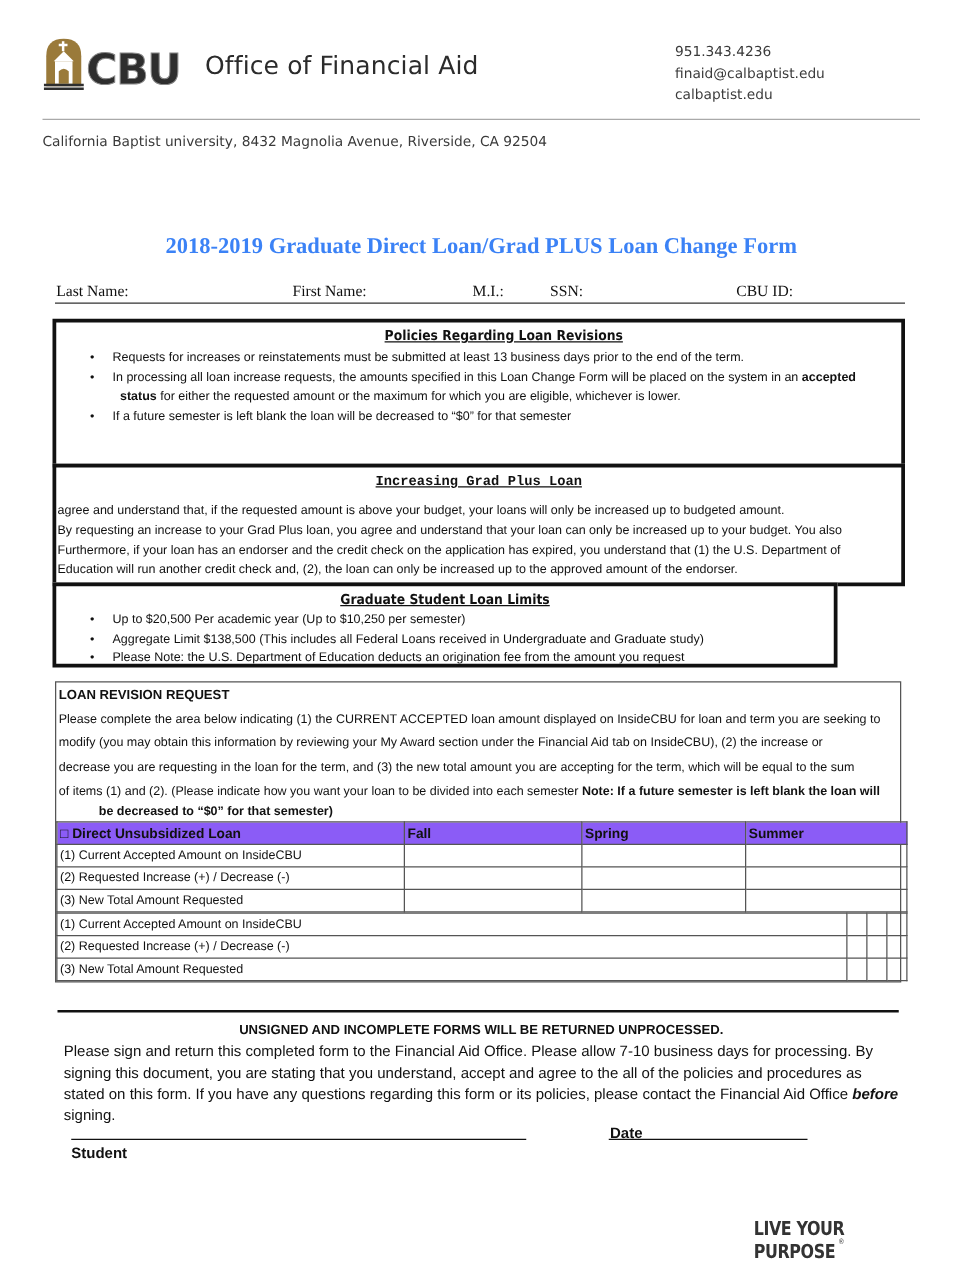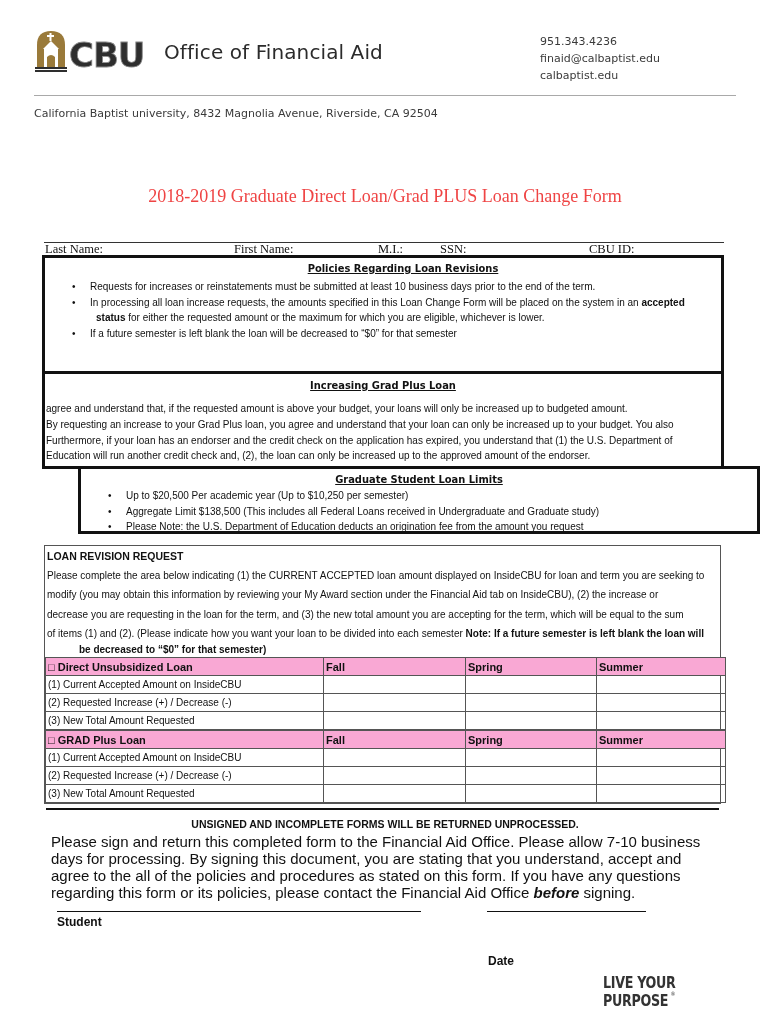--- a/index.html
+++ b/index.html
@@ -7,51 +7,51 @@
     .abs { position: absolute; }
 
     
     .logo { left: 35px; top: 29px; width: 118px; height: 44px; }
     .office-title { left: 164px; top: 40px; font-size: 20px; color: #2b2b2b; font-family: "DejaVu Sans", sans-serif; letter-spacing: 0.1px; }
     .contact { left: 540px; top: 33px; font-size: 11px; color: #3a3a3a; line-height: 17px; font-family: "DejaVu Sans", sans-serif; }
     .header-rule { left: 34px; top: 95px; width: 702px; height: 1px; background: #a9a9a9; }
     .address { left: 34px; top: 107px; font-size: 11px; color: #3a3a3a; font-family: "DejaVu Sans", sans-serif; }
 
     
-    .form-title { left: 0; width: 770px; top: 186px; text-align: center; font-family: "Liberation Serif", serif; font-weight: normal; font-size: 18px; color: #ef4444; }
+    .form-title { left: 0; width: 770px; top: 186px; text-align: center; font-family: "Liberation Serif", serif; font-weight: bold; font-size: 18px; color: #3b82f6; }
 
     
     .name-line { left: 44px; top: 226px; width: 680px; height: 16px; border-bottom: 1px solid #333; font-family: "Liberation Serif", serif; font-size: 12.5px; }
-    .name-line span { position: absolute; top: 16px; }
+    .name-line span { position: absolute; top: 0; }
 
     
     .box { border: 3px solid #111; box-sizing: border-box; background: #fff; }
     .box-title { text-align: center; font-weight: bold; font-size: 11px; text-decoration: underline; font-family: "DejaVu Sans Condensed", "DejaVu Sans", sans-serif; }
     .narrow { font-family: "Liberation Sans Narrow", "Liberation Sans", sans-serif; font-size: 10px; }
     ul.bullets { margin: 0; padding: 0 0 0 45px; list-style: none; }
     ul.bullets li { position: relative; line-height: 15.5px; font-size: 10px; }
     ul.bullets li::before { content: "\2022"; position: absolute; left: -18px; top: 0; font-size: 10px; }
     .indent-cont { padding-left: 6px; }
 
     
     .rev-box { left: 44px; top: 545px; width: 677px; border: 1px solid #555; box-sizing: border-box; }
     .rev-title { font-weight: bold; font-size: 10.5px; padding: 2px 2px; line-height: 16px; }
     .rev-text { font-size: 10px; padding: 0 2px; line-height: 19.3px; }
 
     table.loan { border-collapse: collapse; width: 681px; font-size: 10px; }
     table.loan td { border: 1px solid #555; height: 17px; padding: 0 2px; line-height: 16px; }
-    table.loan tr.head td { background: #f9a8d4; font-weight: bold; font-size: 11px; }
+    table.loan tr.head td { background: #8b5cf6; font-weight: bold; font-size: 11px; }
     .col1 { width: 273px; }
     .col2 { width: 137px; }
     .col3 { width: 126px; }
 
     .thick-rule { left: 46px; top: 808px; width: 673px; height: 2px; background: #111; }
 
     .unsigned { left: 0; width: 770px; top: 818px; text-align: center; font-weight: bold; font-size: 10.5px; }
-    .sign-text { left: 51px; top: 833px; width: 670px; font-size: 15px; line-height: 17px; }
+    .sign-text { left: 51px; top: 833px; width: 670px; font-size: 12px; line-height: 17px; }
 
     .sig-line { height: 1px; background: #111; }
     .sig-label { font-weight: bold; font-size: 12px; }
 
     .tagline { left: 603px; top: 974px; font-family: "DejaVu Sans", sans-serif; font-weight: bold; font-size: 15.5px; color: #333; letter-spacing: -0.4px; transform: scaleX(0.82); transform-origin: left; }
     .tagline sup { font-size: 6px; font-weight: normal; vertical-align: top; position: relative; top: -2px; left: 3px; }
   </style>
 </head>
 <body>
 
@@ -86,37 +86,37 @@
   <span style="left:1px">Last Name:</span>
   <span style="left:190px">First Name:</span>
   <span style="left:334px">M.I.:</span>
   <span style="left:396px">SSN:</span>
   <span style="left:545px">CBU ID:</span>
 </div>
 
 <div class="abs box" style="left:42px; top:255px; width:682px; height:119px;">
   <div class="box-title" style="margin-top:4px; line-height:14px;padding-left:40px;">Policies Regarding Loan Revisions</div>
   <ul class="bullets narrow" style="margin-top:3px;">
-    <li><span>Requests for increases or reinstatements must be submitted at least 10 business days prior to the end of the term.</span></li>
+    <li><span>Requests for increases or reinstatements must be submitted at least 13 business days prior to the end of the term.</span></li>
     <li><span>In processing all loan increase requests, the amounts specified in this Loan Change Form will be placed on the system in an</span> <b>accepted</b><br><span class="indent-cont"><b>status</b> <span>for either the requested amount or the maximum for which you are eligible, whichever is lower.</span></span></li>
     <li><span>If a future semester is left blank the loan will be decreased to “$0” for that semester</span></li>
   </ul>
 </div>
 
 <div class="abs box" style="left:42px; top:371px; width:682px; height:98px;">
-  <div class="box-title" style="margin-top:5px; line-height:14px;">Increasing Grad Plus Loan</div>
+  <div class="box-title" style="margin-top:5px; line-height:14px;font-family:Liberation Mono, monospace;">Increasing Grad Plus Loan</div>
   <div class="narrow" style="margin-top:8px; padding-left:1px; line-height:15.8px;">
     <div>agree and understand that, if the requested amount is above your budget, your loans will only be increased up to budgeted amount.</div>
     <div>By requesting an increase to your Grad Plus loan, you agree and understand that your loan can only be increased up to your budget. You also</div>
     <div>Furthermore, if your loan has an endorser and the credit check on the application has expired, you understand that (1) the U.S. Department of</div>
     <div>Education will run another credit check and, (2), the loan can only be increased up to the approved amount of the endorser.</div>
   </div>
 </div>
 
-<div class="abs box" style="left:42px; top:466px; width:682px; height:68px; overflow:hidden;margin-left:36px;">
+<div class="abs box" style="left:42px; top:466px; width:628px; height:68px; overflow:hidden;">
   <div class="box-title" style="margin-top:4px; line-height:14px;">Graduate Student Loan Limits</div>
   <ul class="bullets narrow" style="margin-top:1px;">
     <li>Up to $20,500 Per academic year (Up to $10,250 per semester)</li>
     <li>Aggregate Limit $138,500 (This includes all Federal Loans received in Undergraduate and Graduate study)</li>
     <li>Please Note: the U.S. Department of Education deducts an origination fee from the amount you request</li>
   </ul>
 </div>
 
 <div class="abs rev-box narrow">
   <div class="rev-title">LOAN REVISION REQUEST</div>
@@ -152,26 +152,20 @@
       <td>(3)  New Total Amount Requested</td>
       <td></td>
       <td></td>
       <td></td>
     </tr>
   </tbody>
     </table>
 
   <table class="loan">
     <tbody>
-        <tr class="head">
-      <td class="col1"><span style="font-weight:normal">□</span> <span>GRAD Plus Loan</span></td>
-      <td class="col2">Fall</td>
-      <td class="col3">Spring</td>
-      <td>Summer</td>
-    </tr>
     <tr>
       <td>(1)  Current Accepted Amount on InsideCBU</td>
       <td></td>
       <td></td>
       <td></td>
     </tr>
     <tr>
       <td>(2)  Requested Increase (+) / Decrease (-)</td>
       <td></td>
       <td></td>
@@ -188,15 +182,15 @@
 </div>
 
 <div class="abs thick-rule"></div>
 
 <div class="abs unsigned narrow">UNSIGNED AND INCOMPLETE FORMS WILL BE RETURNED UNPROCESSED.</div>
 <div class="abs sign-text narrow"><span>Please sign and return this completed form to the Financial Aid Office. Please allow 7-10 business days for processing. By signing this document, you are stating that you understand, accept and agree to the all of the policies and procedures as stated on this form. If you have any questions regarding this form or its policies, please contact the Financial Aid Office </span><b><i>before</i></b><span> signing.</span></div>
 
 <div class="abs sig-line" style="left:57px; top:911px; width:364px;"></div>
 <div class="abs sig-label narrow" style="left:57px; top:915px; font-size:12px;">Student</div>
 <div class="abs sig-line" style="left:487px; top:911px; width:159px;"></div>
-<div class="abs sig-label narrow" style="left:488px; top:954px; font-size:12px;">Date</div>
+<div class="abs sig-label narrow" style="left:488px; top:899px; font-size:12px;">Date</div>
 
 <div class="abs tagline"><span>LIVE YOUR PURPOSE</span><sup>®</sup></div>
 
 </body></html>

